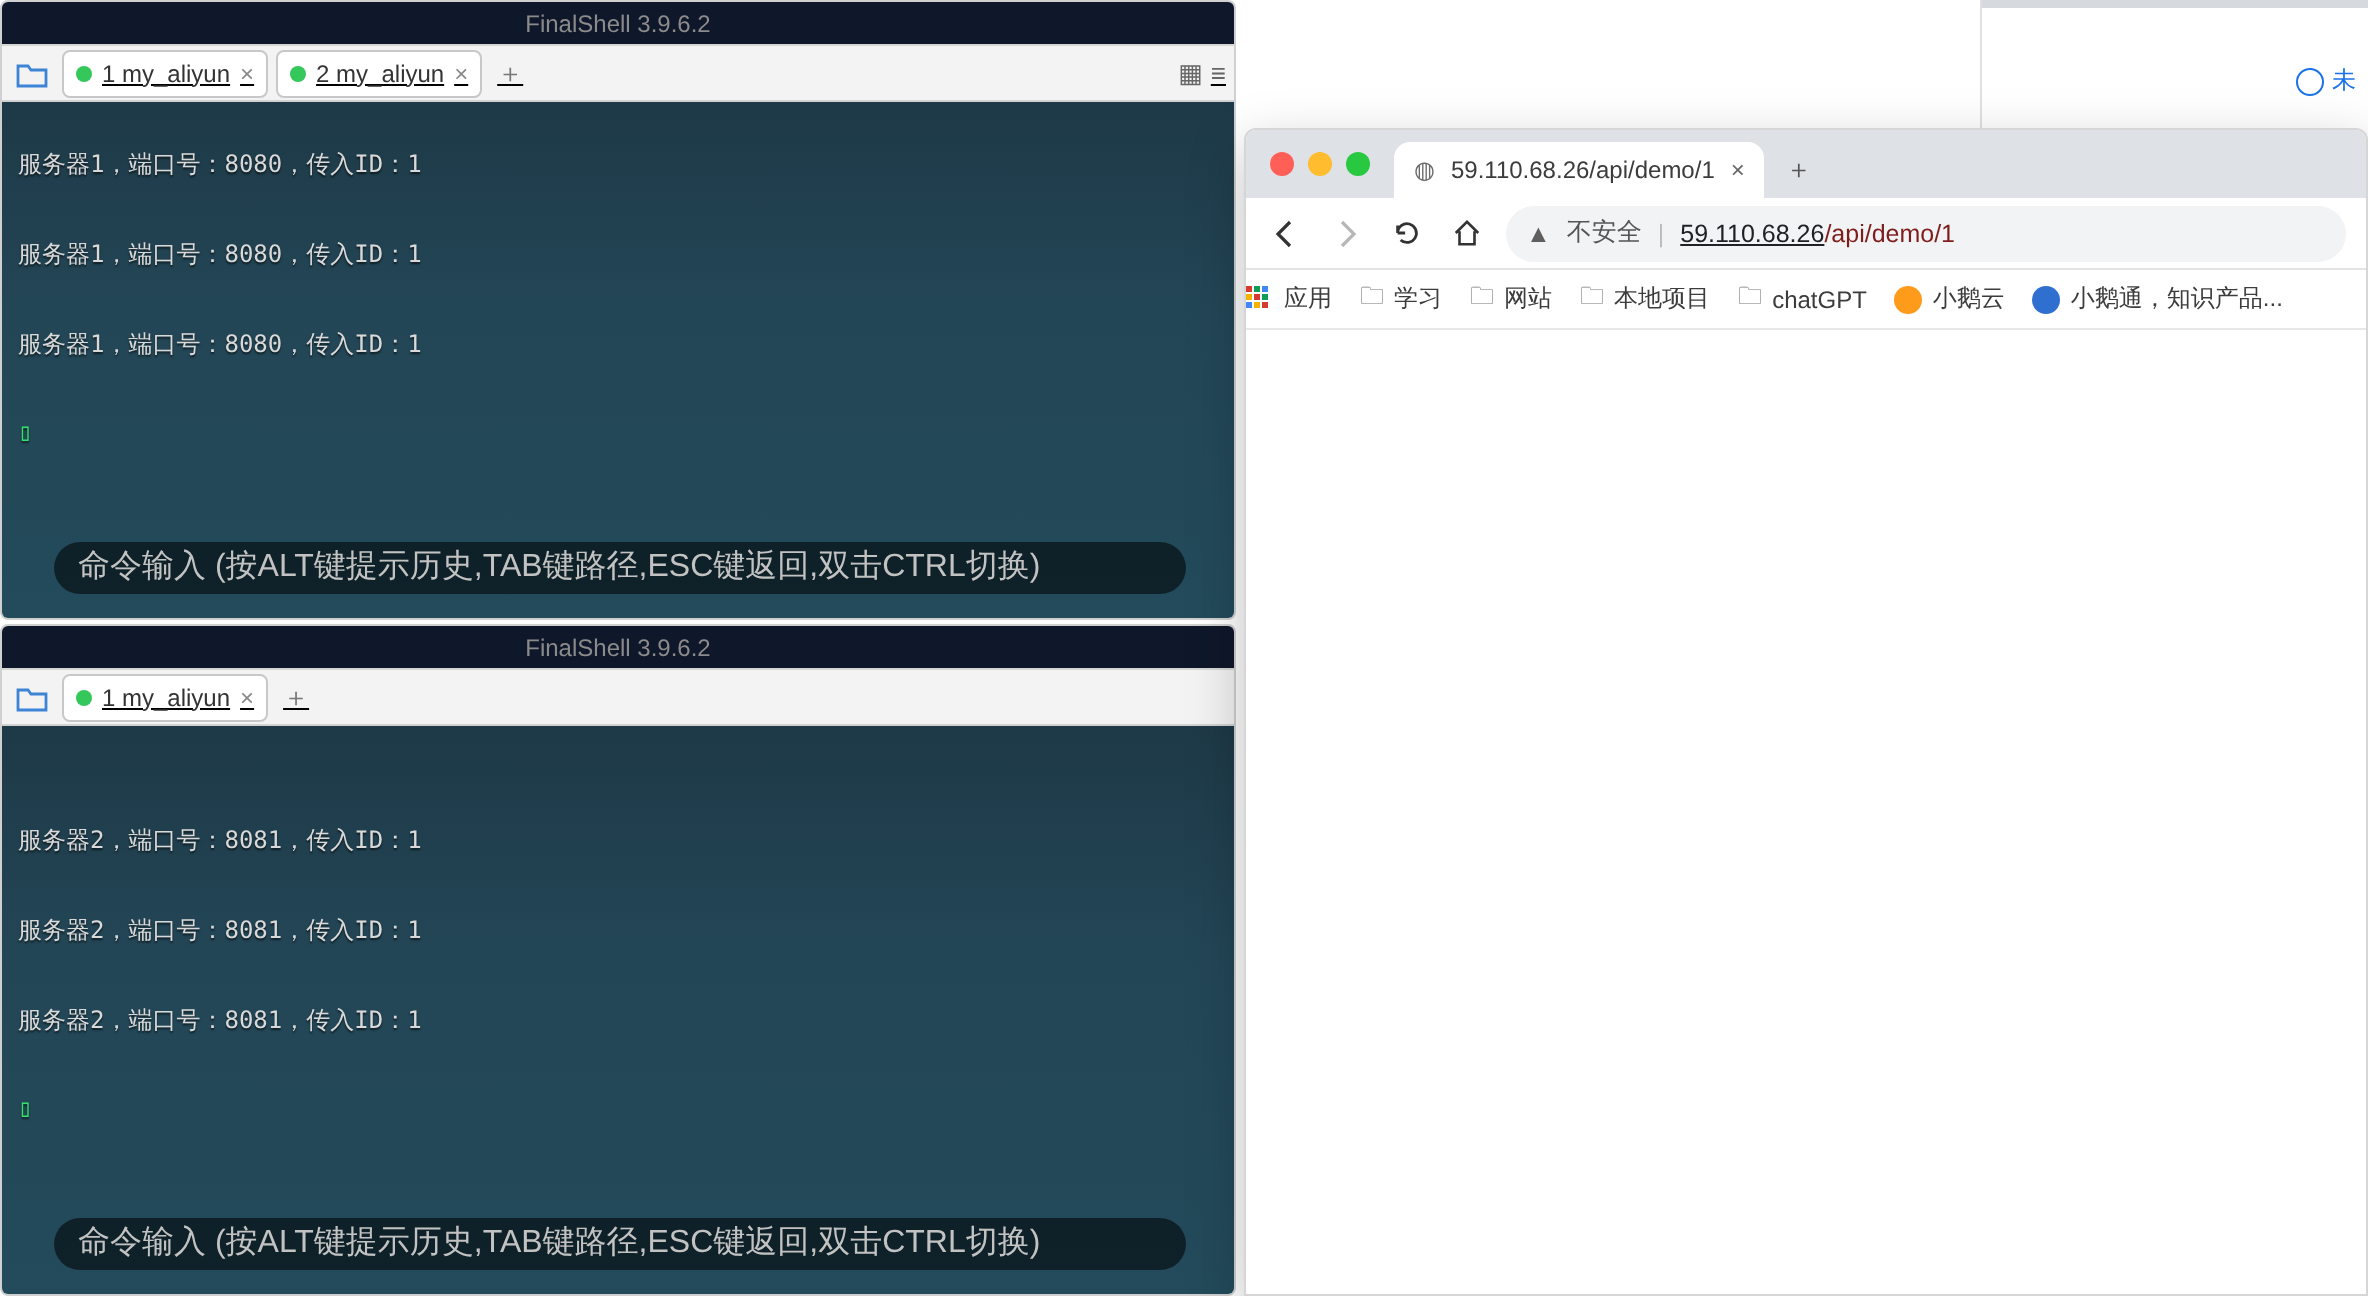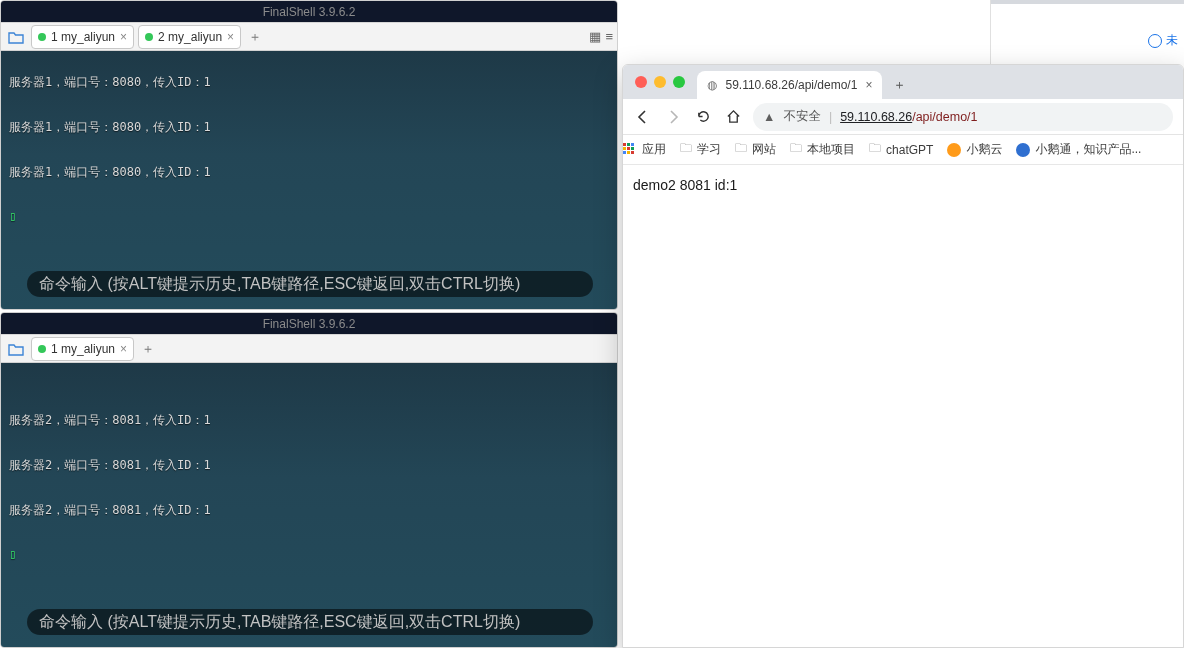--- a/index.html
+++ b/index.html
@@ -5,21 +5,21 @@
   * { box-sizing: border-box; margin: 0; padding: 0; }
   body { font-family: -apple-system, "Helvetica Neue", Arial, sans-serif; font-size: 13px; background: #fff; width: 1184px; height: 648px; position: relative; overflow: hidden; }
 
   
   .terminal-window { position: absolute; left: 0; width: 618px; background: #ebebeb; border: 1px solid #d0d0d0; border-radius: 4px; overflow: hidden; }
   #fs-top { top: 0; height: 310px; }
   #fs-bot { top: 312px; height: 336px; }
 
   .titlebar { height: 22px; line-height: 22px; text-align: center; font-size: 12px; color: #8b8b8b; background: #0f172a; border-bottom: 1px solid #d6d6d6; }
 
-  .tab-row { height: 28px; display: flex; align-items: center; padding: 0 4px; background: #f3f3f3; border-bottom: 1px solid #d2d2d2; gap: 4px; }
+  .tab-row { height: 28px; display: flex; align-items: center; padding: 0 4px; background: #f3f3f3; border-bottom: 1px solid #d2d2d2; gap: 4px; text-decoration: underline; }
   .open-folder { width: 22px; height: 22px; display: flex; align-items: center; justify-content: center; color: #3c84d6; cursor: pointer; }
   .tab { display: flex; align-items: center; height: 24px; padding: 0 6px; border: 1px solid #c8c8c8; border-radius: 4px; background: #fff; gap: 5px; cursor: pointer; font-size: 12px; color: #333; }
   .tab .dot { width: 8px; height: 8px; border-radius: 50%; background: #34c759; }
   .tab .close-x { color: #888; font-size: 12px; }
   .tab-add { width: 20px; height: 20px; display: flex; align-items: center; justify-content: center; color: #777; cursor: pointer; }
   .view-icons { margin-left: auto; display: flex; gap: 4px; color: #666; }
   .view-icons span { cursor: pointer; }
 
   .term-body { position: relative; background: linear-gradient(#1e3947 0%, #234656 40%, #234b5b 100%); height: calc(100% - 50px); padding: 8px 8px 0 8px; font-family: Menlo, Consolas, monospace; font-size: 12px; color: #d9d9d9; }
   #fs-top .term-body { height: 260px; }
@@ -221,16 +221,13 @@
     <div class="bm">
         <span class="orange-dot"></span>
         <span>小鹅云</span>
       </div>
     <div class="bm">
         <span class="blue-dot"></span>
         <span>小鹅通，知识产品...</span>
       </div>
   </div>
 
-  <div class="b-page">
-    <span>demo2 8081 id:1</span>
-  </div>
 </div>
 
 </body></html>

